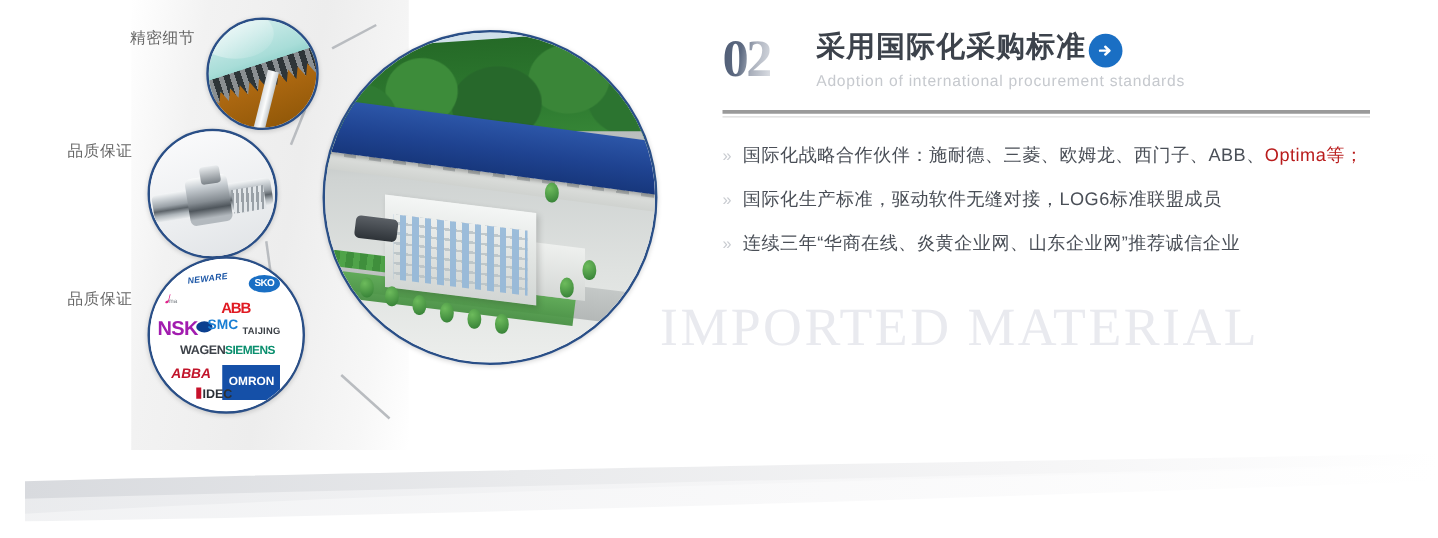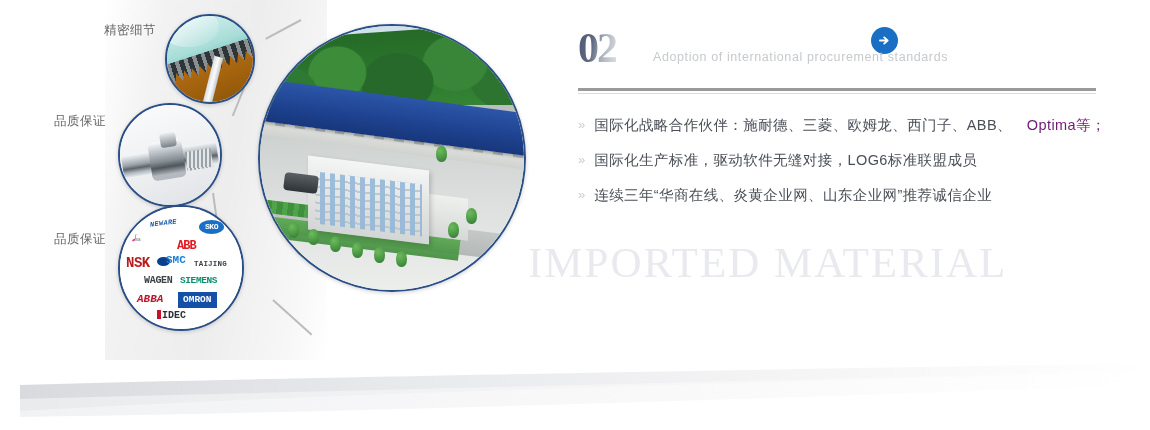--- a/index.html
+++ b/index.html
@@ -9,21 +9,21 @@
     font-family:"Liberation Sans","DejaVu Sans",sans-serif;
   }
 
   
   .swoosh{
     position:absolute;left:0;bottom:0;width:1150px;height:75px;
     pointer-events:none;
   }
 
   
-  .left-panel{position:absolute;left:0;top:0;width:560px;height:380px;font-family:Liberation Mono, monospace;}
+  .left-panel{position:absolute;left:0;top:0;width:560px;height:380px;}
 
   .grey-band{
     position:absolute;left:105px;top:0;width:222px;height:360px;
     background:linear-gradient(100deg,#ffffff 0%,#f2f2f2 22%,#ededed 55%,#f7f7f7 85%,#ffffff 100%);
   }
 
   .side-label{
     position:absolute;color:#666;font-size:12.5px;letter-spacing:.5px;
     white-space:nowrap;
   }
@@ -79,28 +79,28 @@
   .brands-inner{position:absolute;inset:0;background:#fff;}
   .logo{position:absolute;white-space:nowrap;font-weight:bold;line-height:1;}
 
   .lg-neware{left:30px;top:13px;font-size:7px;color:#1f59a8;font-style:italic;letter-spacing:.3px;transform:rotate(-7deg);}
   .lg-skf{left:79px;top:13px;}
   .lg-skf .oval{width:25px;height:14px;border-radius:50%;background:#1a6fc4;color:#fff;
       font-size:8px;display:flex;align-items:center;justify-content:center;letter-spacing:-.5px;}
   .lg-pink{left:12px;top:28px;font-size:9px;color:#e0218a;font-style:italic;}
   .lg-pink small{font-size:5px;color:#7a7f85;font-style:normal;font-weight:normal;}
   .lg-abb{left:57px;top:33px;font-size:12px;color:#e01a22;letter-spacing:-1px;text-align:right;}
-  .lg-nsk{left:6px;top:49px;font-size:14px;color:#b91c1c;letter-spacing:-.5px;}
+  .lg-nsk{left:6px;top:49px;font-size:16px;color:#a21caf;letter-spacing:-.5px;}
   .lg-smcdot{left:37px;top:50px;width:13px;height:9px;border-radius:50%;background:#0b3f8f;}
   .lg-smc{left:46px;top:48px;font-size:11px;color:#1a7fd4;letter-spacing:0px;}
   .lg-taijing{left:74px;top:54px;font-size:7.5px;color:#3a3f45;letter-spacing:.2px;}
   .lg-wagen{left:24px;top:69px;font-size:10px;color:#3d4249;letter-spacing:-.3px;}
   .lg-siemens{left:60px;top:69px;font-size:9.5px;color:#0a8f6e;letter-spacing:-.4px;}
   .lg-abba{left:17px;top:87px;font-size:11px;color:#c2142a;font-style:italic;}
-  .lg-omron{left:58px;top:85px;font-size:9.5px;color:#fff;background:#1550a8;padding:2px 4px;border:1px solid #1550a8;}
+  .lg-omron{left:58px;top:85px;font-size:9.5px;color:#fff;background:#1550a8;padding:8px 4px;border:1px solid #1550a8;}
   .lg-idec{left:37px;top:103px;font-size:10px;color:#2b3036;text-align:right;}
   .lg-idec b.bar{display:inline-block;width:4px;height:9px;background:#c7112a;vertical-align:-1px;margin-right:1px;}
 
   
   .b-factory{left:258px;top:24px;width:264px;height:264px;border:2px solid #2a4f87;}
   .fact{position:absolute;inset:0;overflow:hidden;}
   .f-sky{position:absolute;left:0;top:0;width:100%;height:34%;
       background:linear-gradient(180deg,#cfe0ea 0%,#e7eef2 100%);}
   .f-forest{position:absolute;left:-4%;top:2%;width:112%;height:36%;
       background:
@@ -155,33 +155,33 @@
   .h-title{
     position:absolute;left:75px;top:0px;font-size:23px;font-weight:bold;
     color:#3c424b;letter-spacing:1px;white-space:nowrap;
   }
   .arrow-icon{
     position:absolute;left:293px;top:5px;width:27px;height:27px;border-radius:50%;
     background:#1a6fc4;display:flex;align-items:center;justify-content:center;
   }
   .arrow-icon svg{display:block;}
   .h-sub{
-    position:absolute;left:75px;top:28px;font-size:12.5px;color:#c6c9ce;
+    position:absolute;left:75px;top:36px;font-size:12.5px;color:#c6c9ce;
     letter-spacing:.6px;white-space:nowrap;
   }
 
   .divider{margin-top:4px;width:518px;}
   .divider .d1{height:3px;background:#9a9a9a;}
   .divider .d2{height:1px;background:#dcdcdc;margin-top:2px;}
 
   .bullets{margin-top:22px;}
   .bullet{display:flex;align-items:flex-start;margin-bottom:17px;}
   .chev{color:#c9ccd1;font-size:13px;line-height:18px;margin-right:9px;flex:none;}
   .btxt{font-size:14.5px;color:#4a4f57;line-height:18px;letter-spacing:.4px;white-space:nowrap;}
-  .btxt .blue{color:#701a75;margin-left:15px;}
+  .btxt .blue{color:#b91c1c;}
 
   
   .watermark{
     position:absolute;left:528px;top:238px;
     font-family:"Liberation Serif","DejaVu Serif",serif;
     font-size:43px;color:#e9eaef;letter-spacing:2px;white-space:nowrap;
     user-select:none;
   }
 </style>
 </head>
@@ -258,20 +258,21 @@
       <div class="f-tree" style="left:206px;top:182px;"></div>
       <div class="f-tree" style="left:176px;top:120px;"></div>
     </div>
   </div>
 </div>
 
 <div class="right">
 
   <div class="head-row">
     <div class="num">02</div>
+    <div class="h-title">采用国际化采购标准</div>
     <div class="arrow-icon">
       <svg width="15" height="15" viewBox="0 0 15 15" aria-hidden="true">
         <path d="M3 7.5 H10 M7.2 4.4 L10.6 7.5 L7.2 10.6" fill="none" stroke="#ffffff" stroke-width="1.9" stroke-linecap="round" stroke-linejoin="round"></path>
       </svg>
     </div>
     <div class="h-sub">Adoption of international procurement standards</div>
   </div>
 
   <div class="divider">
     <div class="d1"></div>

